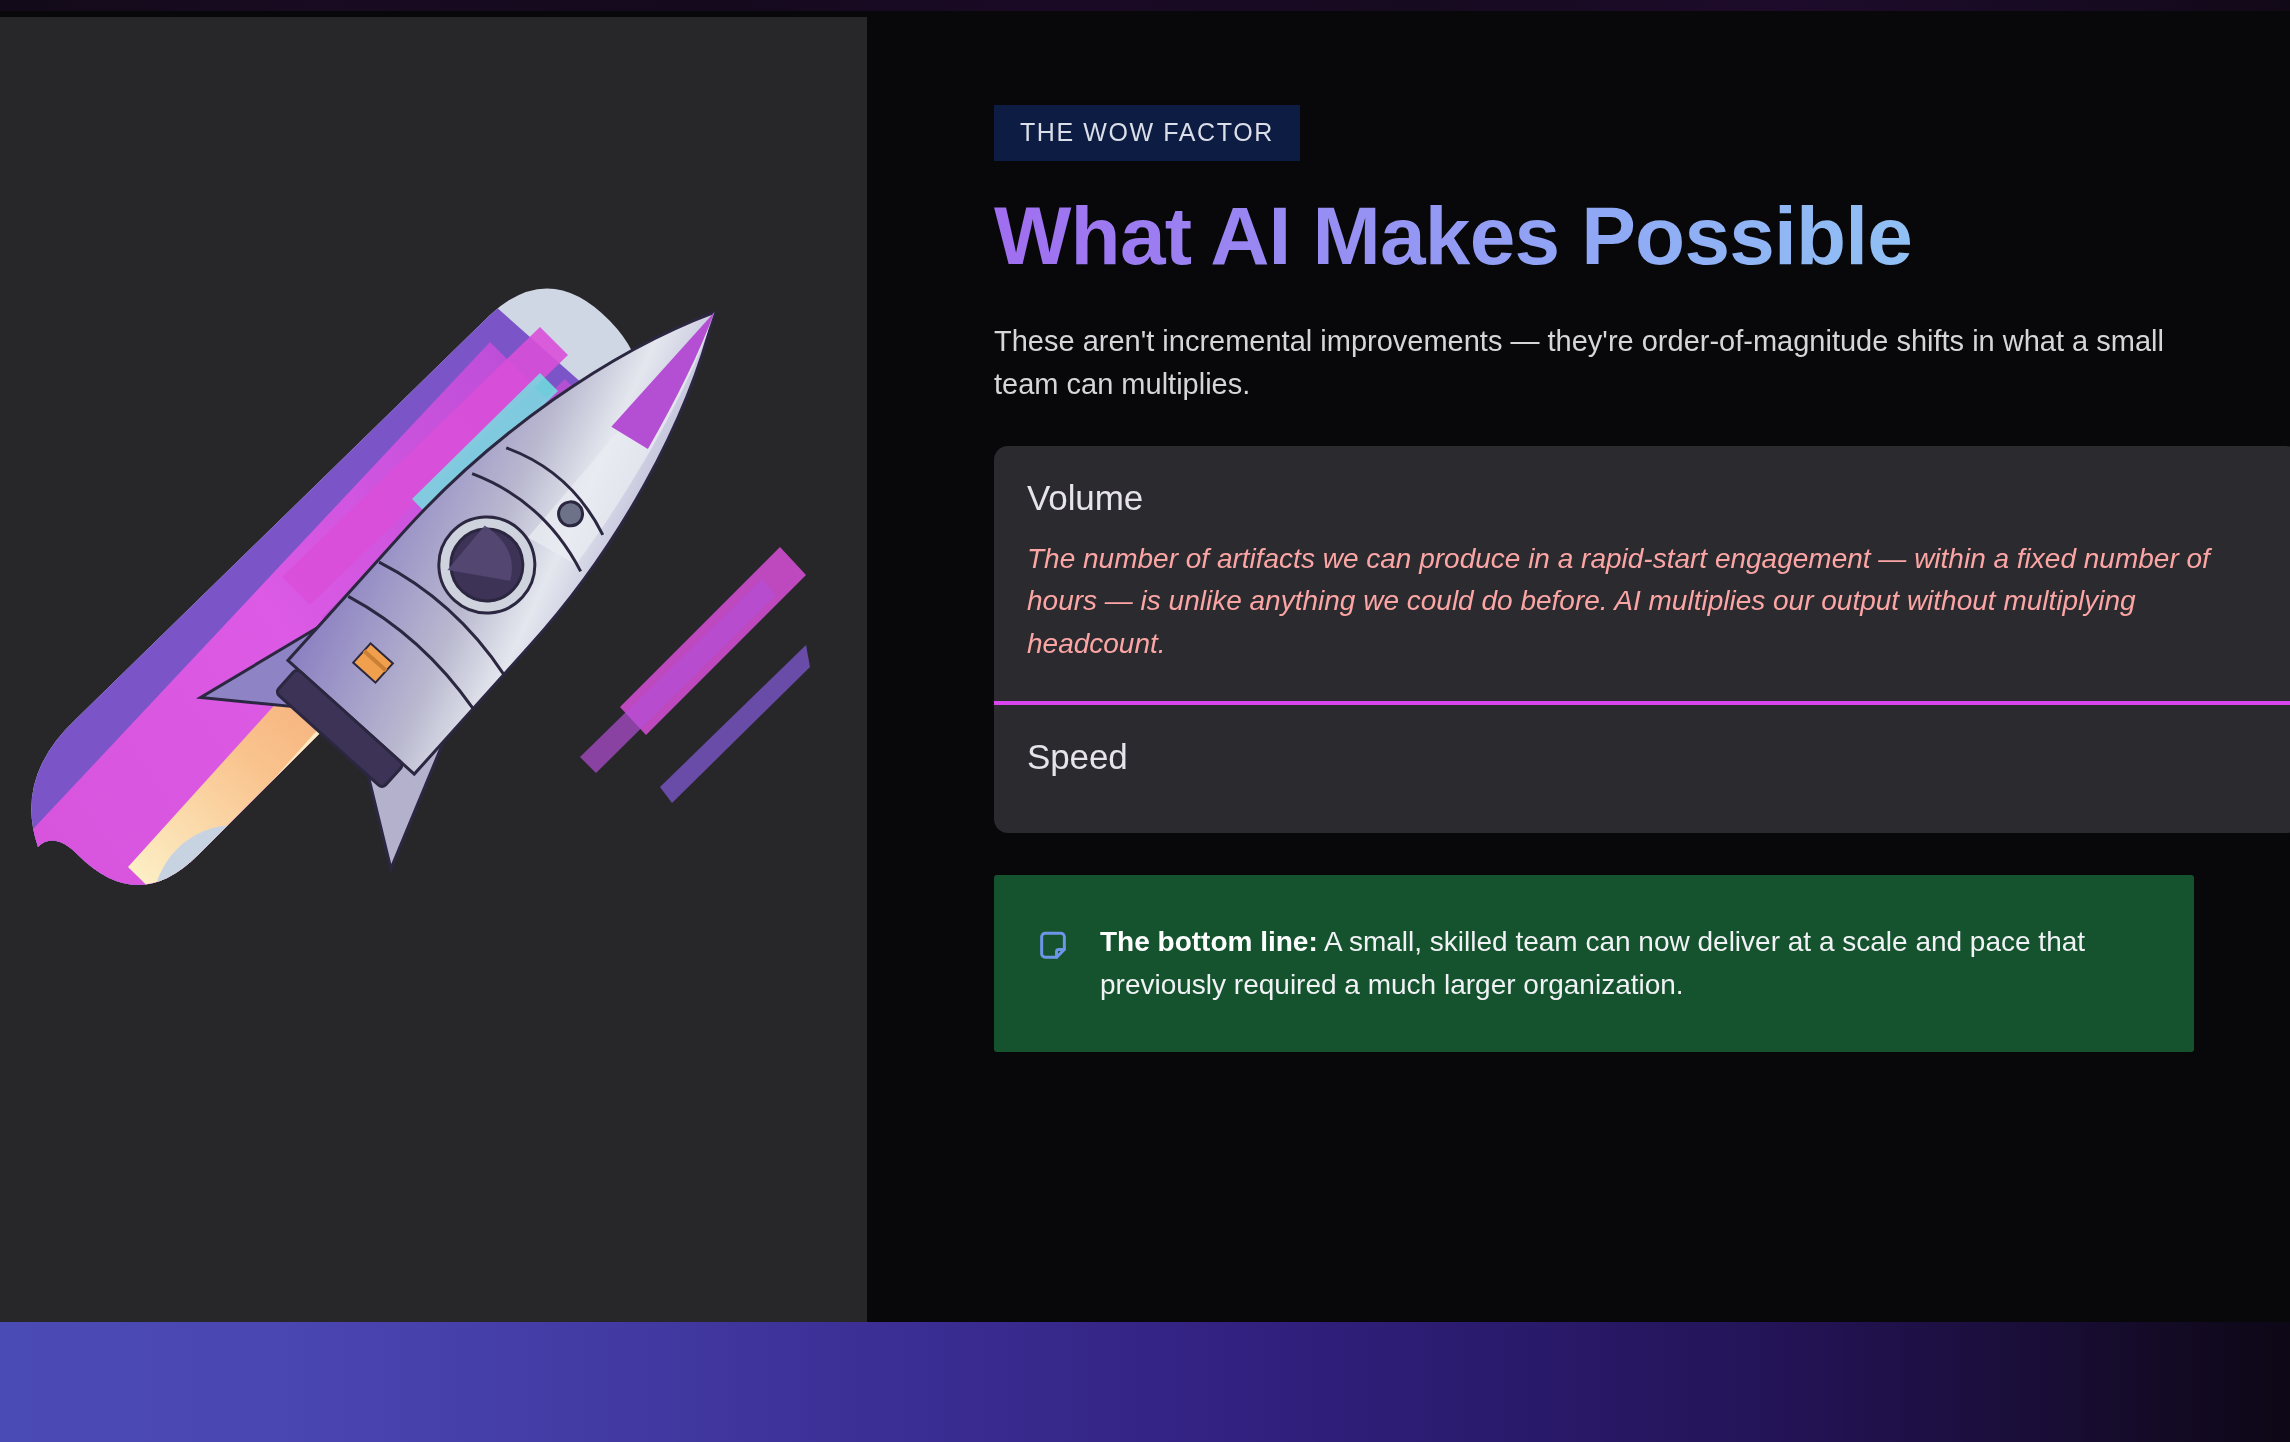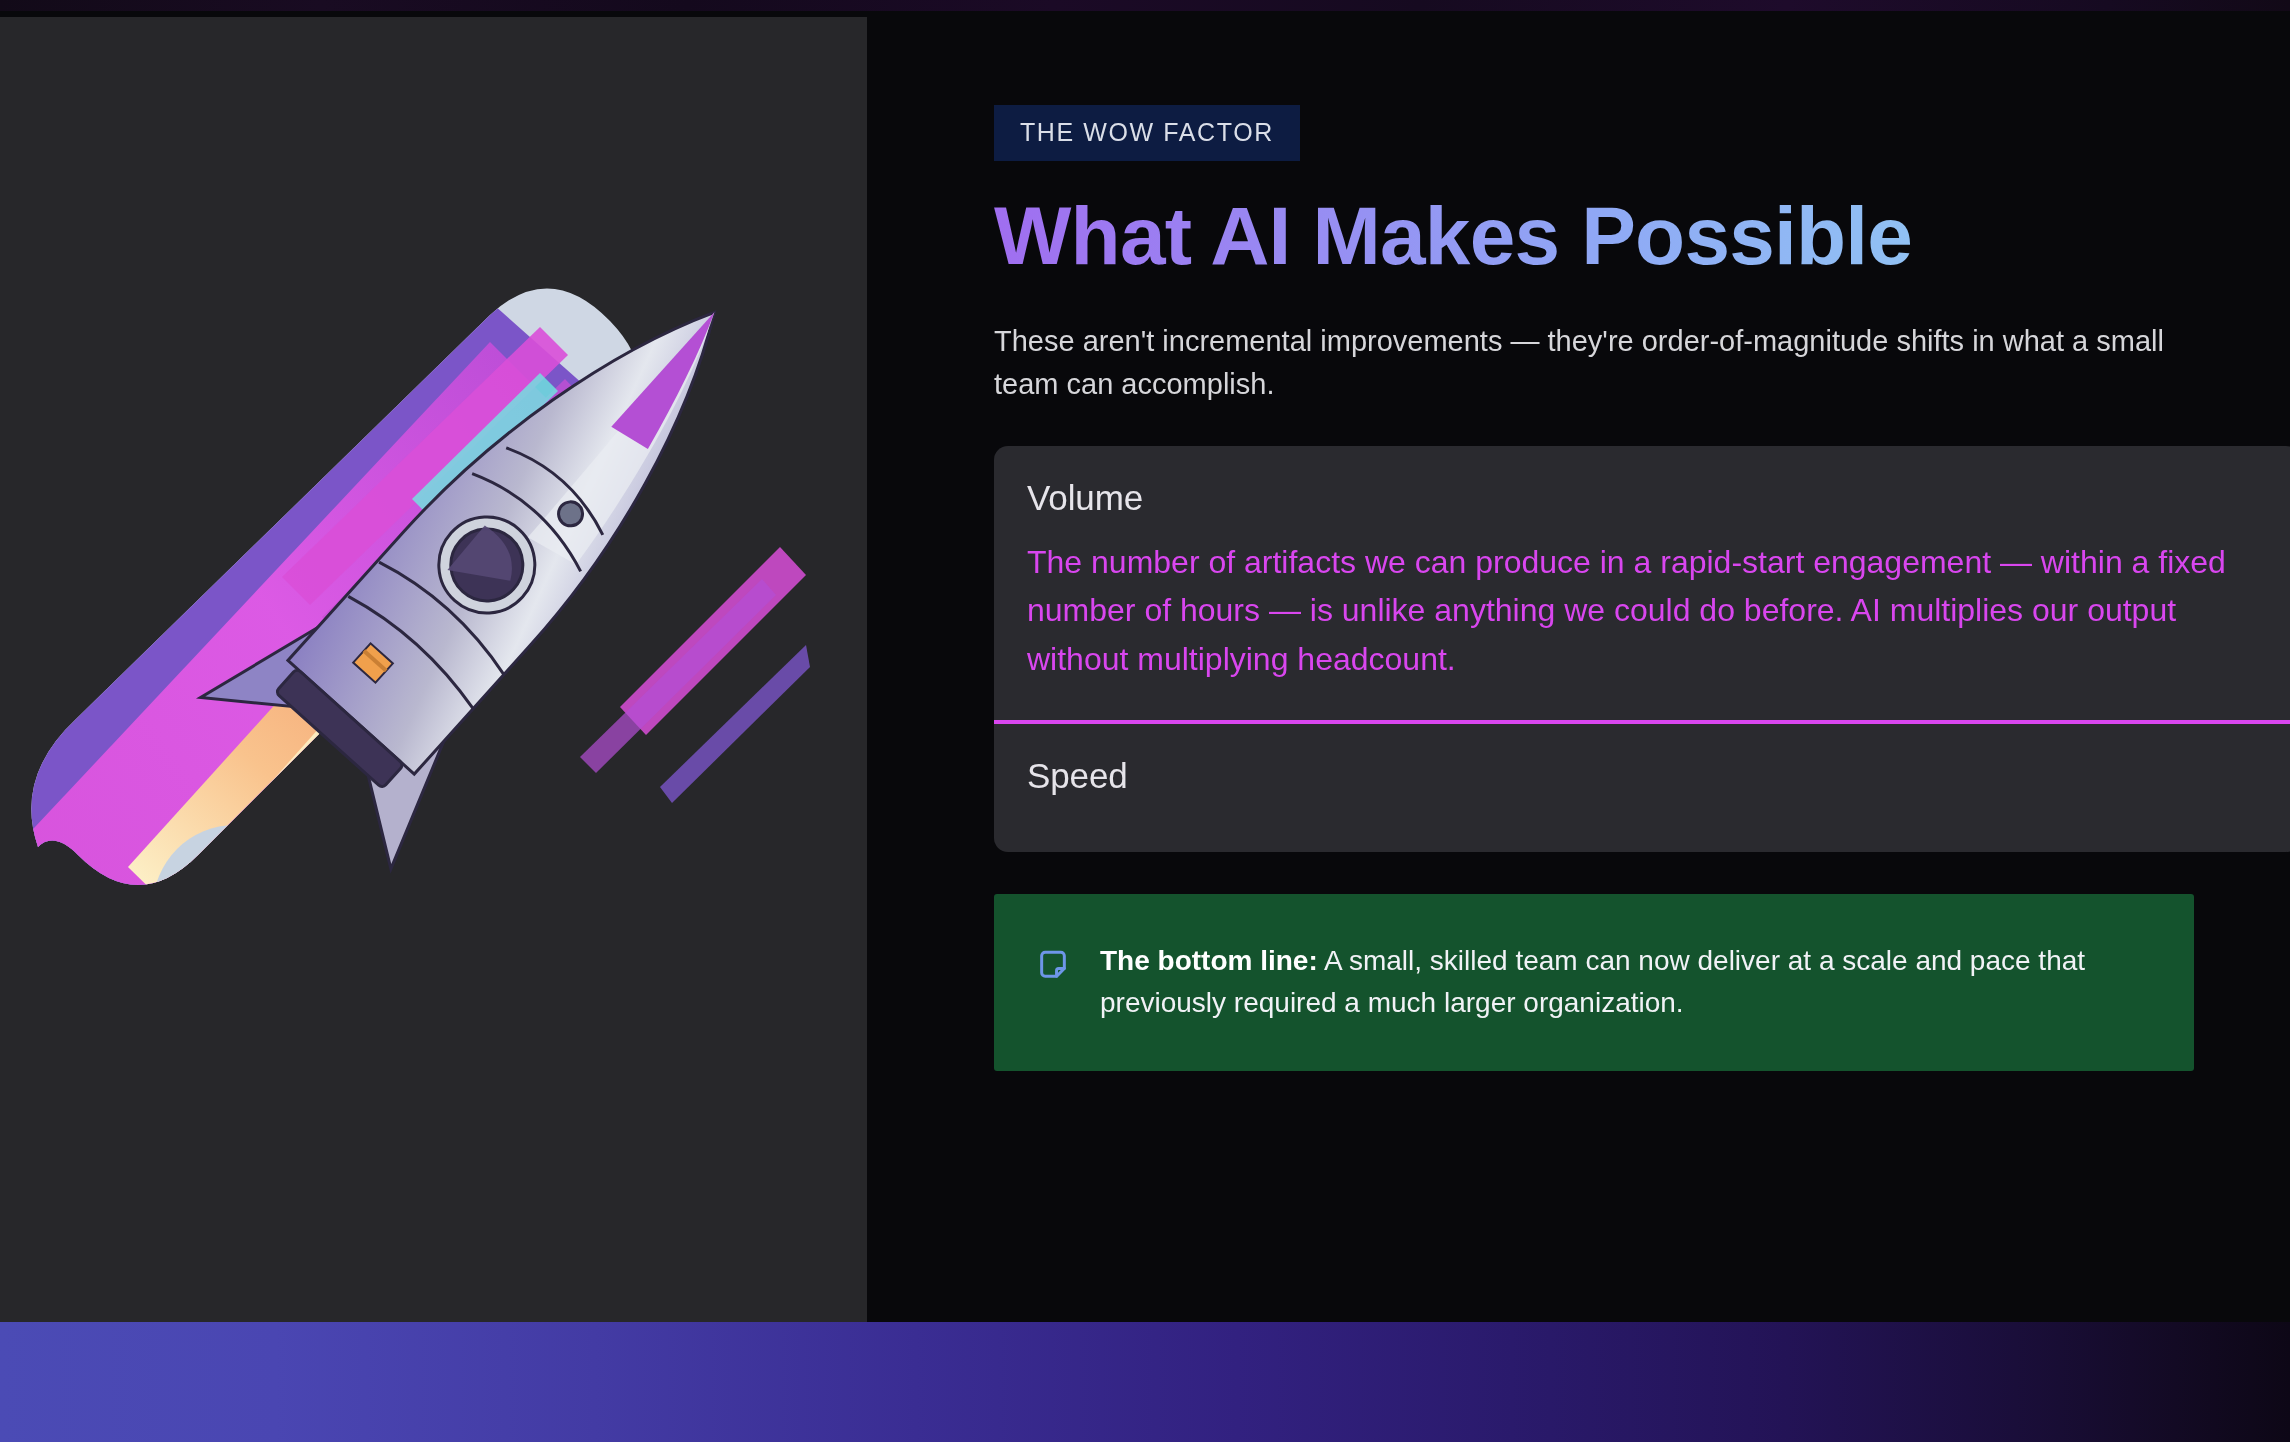--- a/index.html
+++ b/index.html
@@ -119,23 +119,24 @@
     border-top: 4px solid #d946ef;
   }
   .feature-title {
     font-size: 35px;
     font-weight: normal;
     color: #e6e4ea;
     letter-spacing: -0.1px;
     margin-bottom: 20px;
   }
   .feature-text {
-    font-size: 32px;
+    font-size: 28px;
     line-height: 1.52;
-    color: #d946ef;
+    color: #fca5a5;
+    font-style: italic;
   }
 
   
   .callout {
     margin-top: 42px;
     width: 1200px;
     background: #14532d;
     border-radius: 3px;
     display: flex;
     align-items: flex-start;
@@ -284,21 +285,21 @@
         </g>
       </svg>
     </div>
 
     <div class="right-panel">
 
       <div class="badge">THE WOW FACTOR</div>
 
       <h1 class="headline">What AI Makes Possible</h1>
 
-      <p class="intro">These aren't incremental improvements — they're order-of-magnitude shifts in what a small team can accomplish.</p>
+      <p class="intro">These aren't incremental improvements — they're order-of-magnitude shifts in what a small team can multiplies.</p>
 
       <div class="feature-card">
 
         <div class="feature-block">
           <h2 class="feature-title">Volume</h2>
           <p class="feature-text">The number of artifacts we can produce in a rapid-start engagement — within a fixed number of hours — is unlike anything we could do before. AI multiplies our output without multiplying headcount.</p>
         </div>
 
         <div class="feature-block">
           <h2 class="feature-title">Speed</h2>

